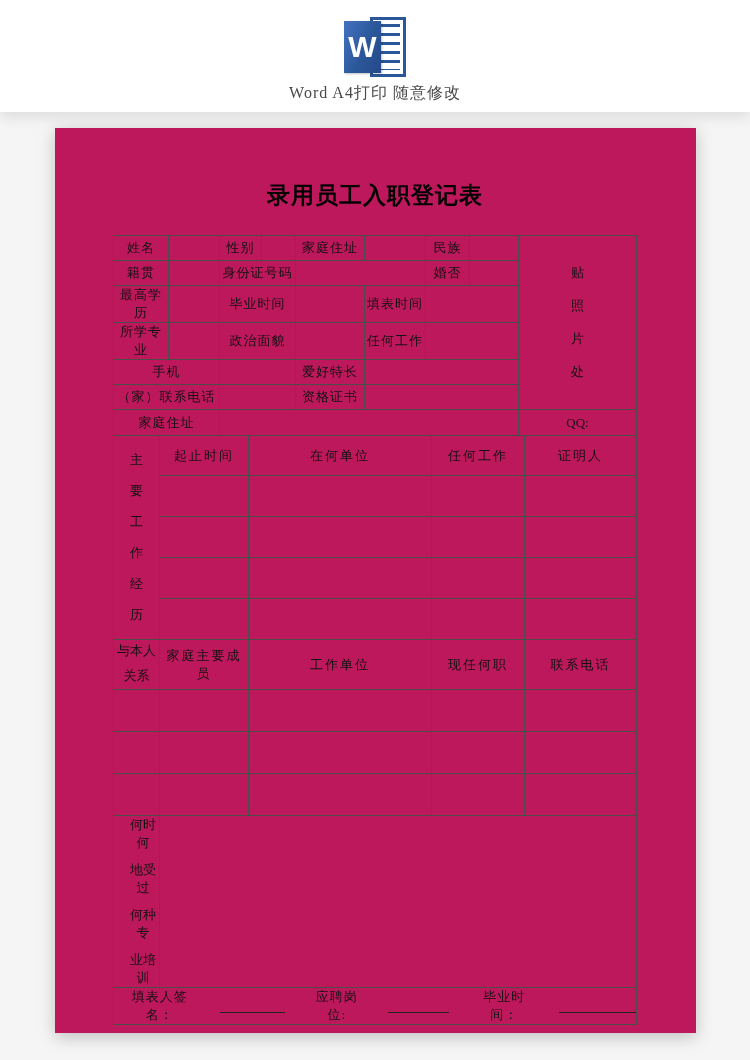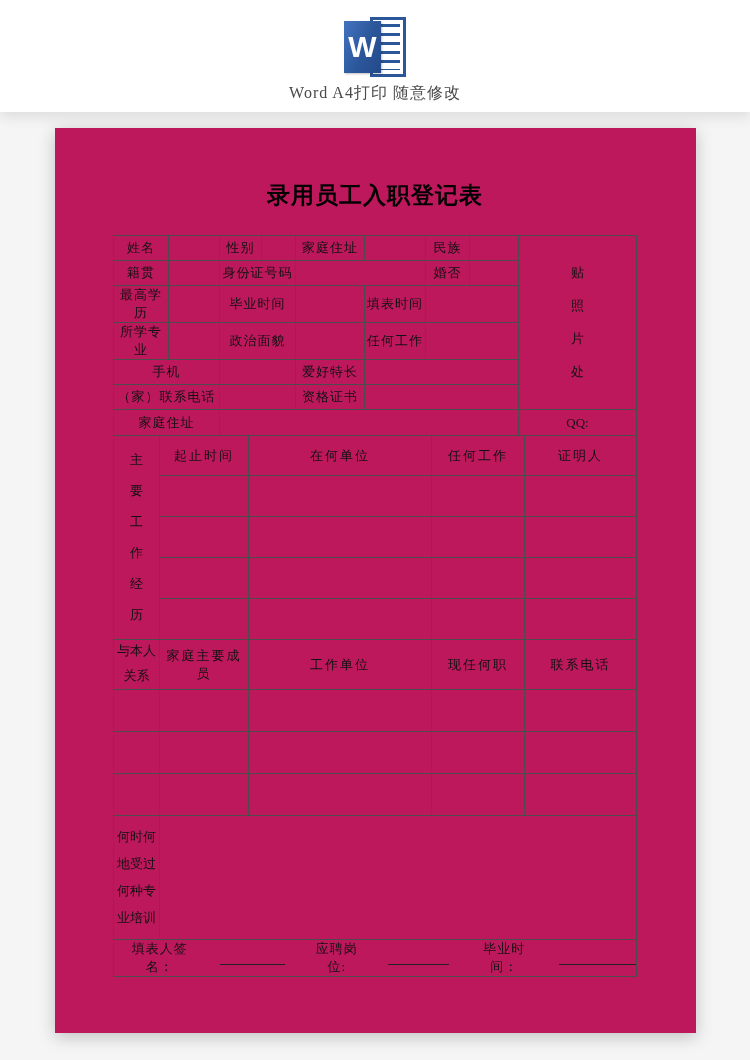--- a/index.html
+++ b/index.html
@@ -81,21 +81,21 @@
   tr.r40{height:40px;}
   tr.r41{height:41px;}
   tr.r50{height:50px;}
   tr.r42{height:42px;}
   tr.r124{height:124px;}
   tr.r31{height:31px;}
   .lbl{letter-spacing:1px;}
   .hdr{letter-spacing:2px;}
   .v-stack{display:flex;flex-direction:column;align-items:center;gap:15px;}
   .v-stack6{display:flex;flex-direction:column;align-items:center;gap:13px;}
-  .t-stack{display:flex;flex-direction:column;align-items:center;gap:9px;}
+  .t-stack{display:flex;flex-direction:column;align-items:center;gap:9px;margin-left:13px;}
   .qq-cell{text-align:left;padding-left:8px;font-family:"Liberation Serif", serif;}
   .two-line{line-height:1.9;font-family:Liberation Mono, monospace;}
   .footer-cell{padding:0;}
   .footer-flex{
     display:flex;align-items:center;gap:30px;
     padding:0 0 0 16px;font-size:13px;letter-spacing:1px;
   }
   .uline{display:inline-block;border-bottom:1px solid #222;height:12px;vertical-align:baseline;}
   .ul1{width:92px;}
   .ul2{width:86px;}

